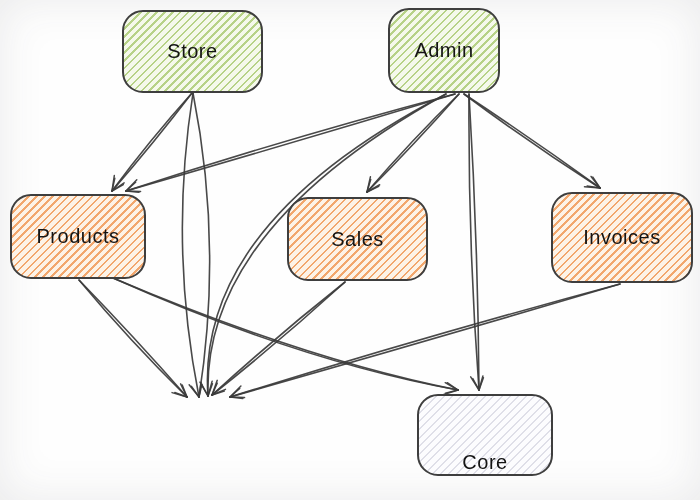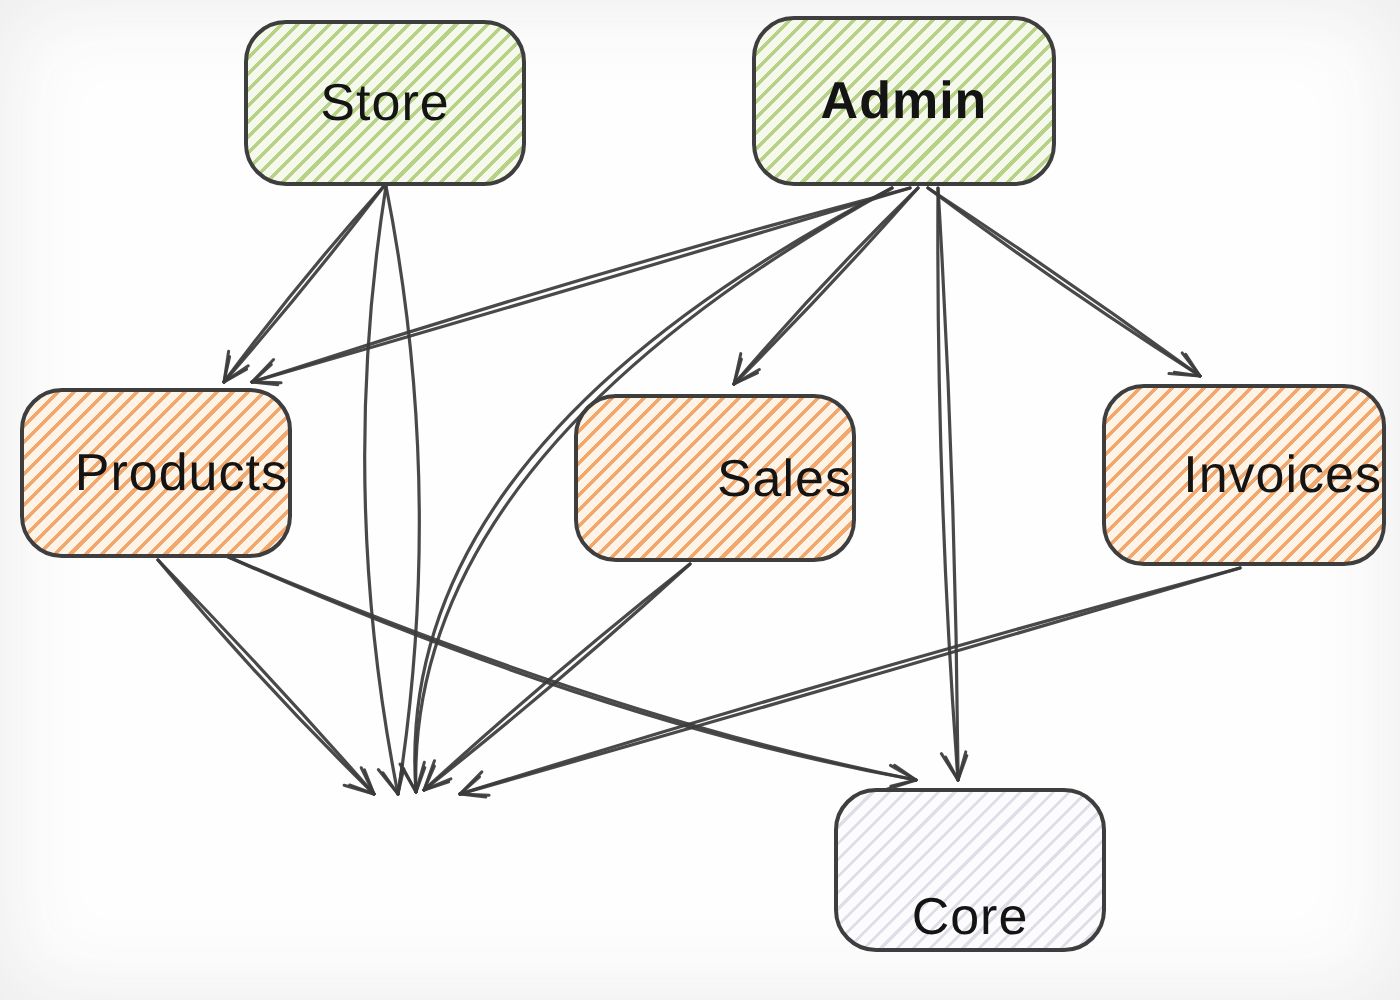--- a/index.html
+++ b/index.html
@@ -10,29 +10,28 @@
     font-family:"Liberation Sans", sans-serif;
   }
   .edge-layer{position:absolute;left:0;top:0;width:700px;height:500px;z-index:1;}
   .node{
     position:absolute;z-index:2;
     display:flex;align-items:center;justify-content:center;
     border:2px solid #3e3e3e;border-radius:21px;
     box-sizing:border-box;
   }
   .node-label{
-    font-size:26px;color:#141414;letter-spacing:.5px;
+    font-size:20px;color:#141414;letter-spacing:.5px;
     user-select:none;
   }
   .scheme-green{
     background:repeating-linear-gradient(135deg,#b7d287 0 1.8px,#f5f9eb 1.8px 5.6px);
   }
   .scheme-orange{
     background:repeating-linear-gradient(135deg,#f2a76d 0 1.8px,#fdf3e7 1.8px 5.6px);
-    justify-content:flex-end;
   }
   .scheme-gray{
     background:repeating-linear-gradient(135deg,#dfdfe8 0 1.5px,#fcfcfe 1.5px 5.8px);
   }
 </style>
 </head>
 <body>
 
 <div class="stage">
   <svg class="edge-layer" width="700" height="500" viewBox="0 0 700 500" aria-hidden="true">
@@ -100,21 +99,21 @@
       <path d="M620,284 Q425.2782972671315,341.46049499275483 230,397" fill="none" stroke="#3b3b3b" stroke-width="1.6" stroke-linecap="round" opacity="0.93"></path>
       <path d="M230,397 L242.90917116463245,398.53404688397137" fill="none" stroke="#3b3b3b" stroke-width="1.5" stroke-linecap="round" opacity="0.93"></path>
       <path d="M230,397 L244.56124077709498,397.61746010558426" fill="none" stroke="#3b3b3b" stroke-width="1.5" stroke-linecap="round" opacity="0.93"></path>
       <path d="M230,397 L239.75870932267674,388.4111937758788" fill="none" stroke="#3b3b3b" stroke-width="1.5" stroke-linecap="round" opacity="0.93"></path>
       <path d="M230,397 L240.9260924979153,385.9372449808621" fill="none" stroke="#3b3b3b" stroke-width="1.5" stroke-linecap="round" opacity="0.93"></path>
     </svg>
 
 <div class="node scheme-green" style="left: 122px; top: 10px; width: 141px; height: 83px;">
     <span class="node-label">Store</span>
   </div>
-    <div class="node scheme-green" style="left: 376px; top: 8px; width: 152px; height: 85px; font-weight: bold;">
+    <div class="node scheme-green" style="left: 388px; top: 8px; width: 112px; height: 85px;">
     <span class="node-label">Admin</span>
   </div>
     <div class="node scheme-orange" style="left: 10px; top: 194px; width: 136px; height: 85px;">
     <span class="node-label">Products</span>
   </div>
     <div class="node scheme-orange" style="left: 287px; top: 197px; width: 141px; height: 84px;">
     <span class="node-label">Sales</span>
   </div>
     <div class="node scheme-orange" style="left: 551px; top: 192px; width: 142px; height: 91px;">
     <span class="node-label">Invoices</span>

